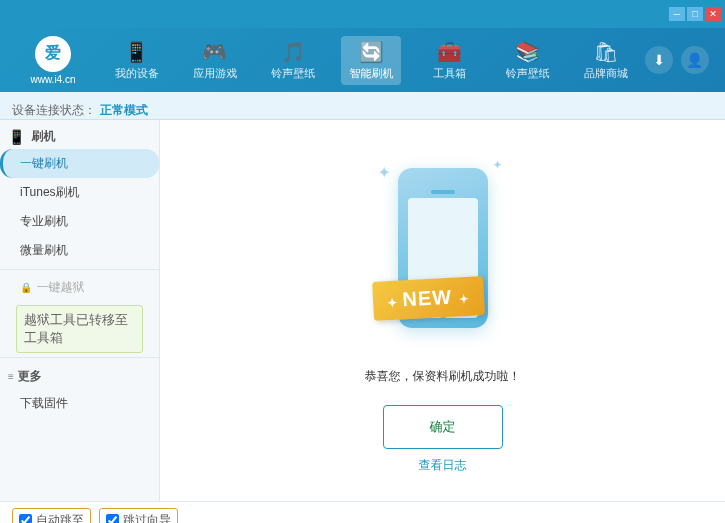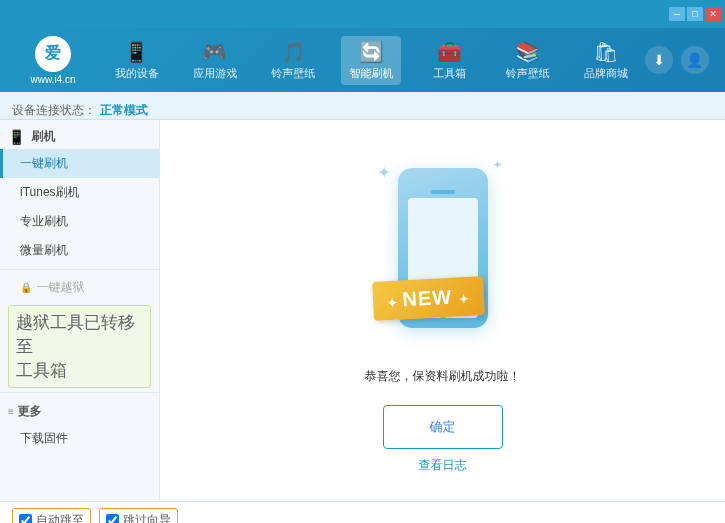--- a/index.html
+++ b/index.html
@@ -159,20 +159,21 @@
     .sidebar-section-icon {
       margin-right: 6px;
       font-size: 14px;
       color: #2196c4;
     }
     .sidebar-item {
       padding: 6px 12px 6px 20px;
       cursor: pointer;
       color: #444;
       font-size: 12px;
+      border-radius: 13px;
     }
     .sidebar-item.active {
       background: #d0eaf8;
       color: #1a7fb5;
       border-left: 3px solid #2196c4;
       padding-left: 17px;
     }
     .sidebar-divider {
       height: 1px;
       background: #dde8ef;
@@ -191,26 +192,26 @@
       color: #aaa;
       font-size: 12px;
       display: flex;
       align-items: center;
       gap: 4px;
     }
     .lock-icon { font-size: 10px; color: #aaa; }
 
     
     .jailbreak-notice {
-      margin: 4px 8px;
+      margin: 4px 16px;
       background: #f0f8e8;
       border: 1px solid #c8e0a0;
       border-radius: 3px;
       padding: 5px 7px;
-      font-size: 17px;
+      font-size: 13px;
       color: #666;
       line-height: 1.4;
     }
 
     
     .content {
       flex: 1;
       background: white;
       display: flex;
       flex-direction: column;
@@ -309,21 +310,21 @@
       margin-bottom: 20px;
       font-weight: 400;
     }
 
     
     .btn-confirm {
       width: 120px;
       height: 44px;
       border: 1px solid #2196c4;
       background: white;
-      color: #3b82f6;
+      color: #15803d;
       border-radius: 4px;
       cursor: pointer;
       font-size: 13px;
       margin-bottom: 8px;
     }
     .btn-link {
       color: #2196c4;
       font-size: 12px;
       cursor: pointer;
       text-decoration: none;

